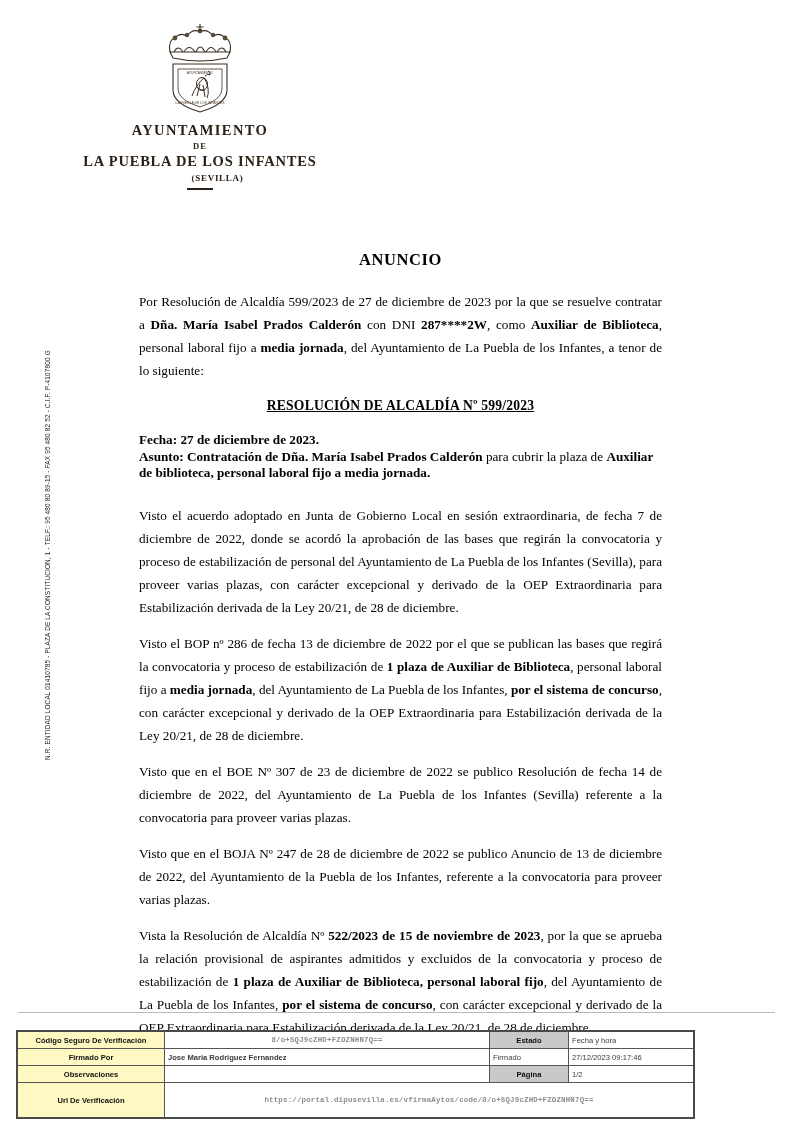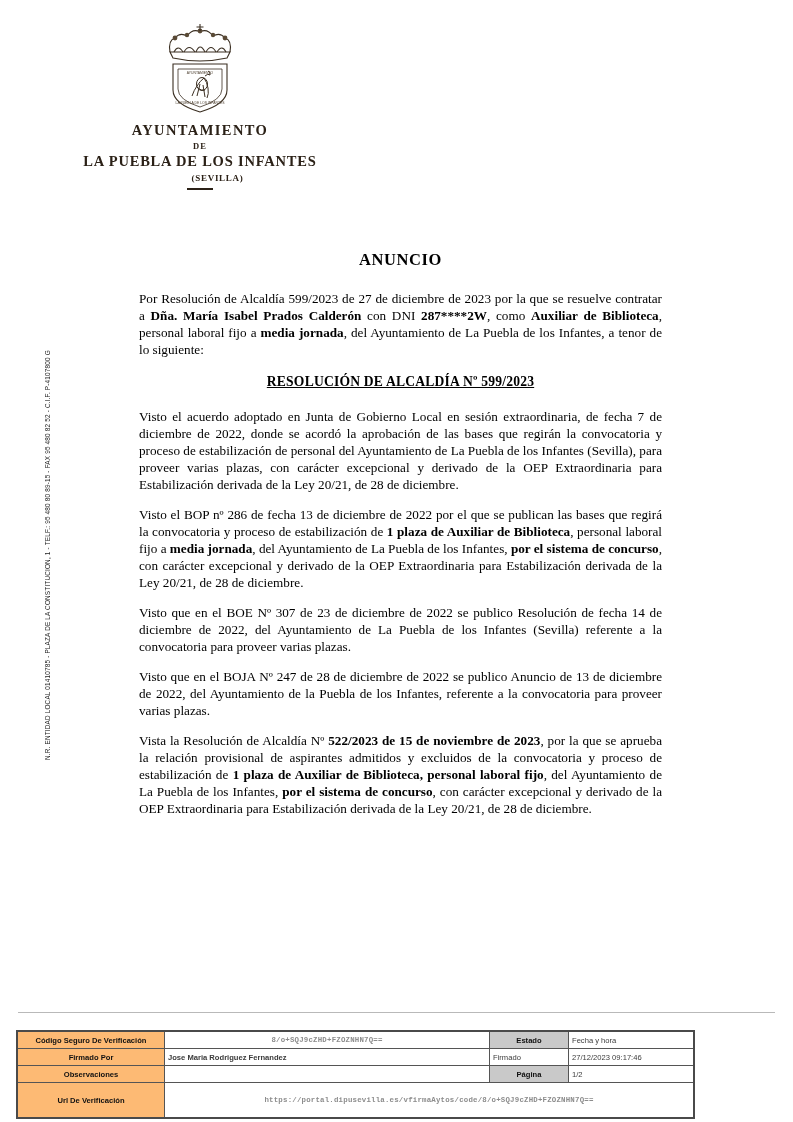--- a/index.html
+++ b/index.html
@@ -93,21 +93,21 @@
     text-align: center;
     font-size: 16.5px;
     font-weight: bold;
     letter-spacing: 0.6px;
     margin-bottom: 20px;
     margin-top: 40px;
   }
   p.para {
     margin: 12px 0 13px 0;
     font-size: 13.2px;
-    line-height: 17px;
+    line-height: 23px;
     text-align: justify;
     text-justify: inter-word;
   }
   .res-head {
     text-align: center;
     font-size: 13.6px;
     font-weight: bold;
     text-decoration: underline;
     margin: 16px 0 18px 0;
     letter-spacing: 0.2px;
@@ -147,21 +147,21 @@
   }
   .sig-table td {
     border: 1px solid #555555;
     font-family: "Liberation Sans", "DejaVu Sans", sans-serif;
     font-size: 7.6px;
     height: 16px;
     padding: 0 3px;
     color: #111111;
   }
   td.lbl {
-    background: #fdba74;
+    background: #fef9c3;
     text-align: center;
     font-weight: bold;
     width: 140px;
   }
   td.val {
     background: #ffffff;
     text-align: left;
     color: #3b3b3b;
     font-weight: bold;
   }
@@ -232,20 +232,26 @@
 </div>
 
 <div class="doc">
 
   <div class="doc-title">ANUNCIO</div>
 
   <p class="para"><span>Por Resolución de Alcaldía 599/2023 de 27 de diciembre de 2023 por la que se resuelve contratar a </span><b>Dña. María Isabel Prados Calderón</b><span> con DNI </span><b>287****2W</b><span>, como </span><b>Auxiliar de Biblioteca</b><span>, personal laboral fijo a </span><b>media jornada</b><span>, del Ayuntamiento de La Puebla de los Infantes, a tenor de lo siguiente:</span></p>
 
   <div class="res-head">RESOLUCIÓN DE ALCALDÍA Nº 599/2023</div>
 
+  <div class="meta">
+    <div><b>Fecha:</b>
+      <b>27 de diciembre de 2023.</b></div>
+    <div><b>Asunto:</b>
+      <b>Contratación de Dña. María Isabel Prados Calderón</b><span>  para cubrir la plaza de </span><b>Auxiliar de biblioteca, personal laboral fijo a media jornada.</b></div>
+  </div>
 
   <p class="para">Visto el acuerdo adoptado en Junta de Gobierno Local en sesión extraordinaria, de fecha 7 de diciembre de 2022, donde se acordó la aprobación de las bases que regirán la convocatoria y proceso de estabilización de personal del Ayuntamiento de La Puebla de los Infantes (Sevilla), para proveer varias plazas, con carácter excepcional y derivado de la OEP Extraordinaria para Estabilización derivada de la Ley 20/21, de 28 de diciembre.</p>
 
   <p class="para"><span>Visto el BOP nº 286 de fecha 13 de diciembre de 2022 por el que se publican las bases que regirá la convocatoria y proceso de estabilización de </span><b>1 plaza de Auxiliar de Biblioteca</b><span>, personal laboral fijo a </span><b>media jornada</b><span>, del Ayuntamiento de La Puebla de los Infantes, </span><b>por el sistema de concurso</b><span>, con carácter excepcional y derivado de la OEP Extraordinaria para Estabilización derivada de la Ley 20/21, de 28 de diciembre.</span></p>
 
   <p class="para">Visto que en el BOE Nº 307 de 23 de diciembre de 2022 se publico Resolución de fecha 14 de diciembre de 2022, del Ayuntamiento de La Puebla de los Infantes (Sevilla) referente a la convocatoria para proveer varias plazas.</p>
 
   <p class="para">Visto que en el BOJA Nº 247 de 28 de diciembre de 2022 se publico Anuncio de 13 de diciembre de 2022, del Ayuntamiento de la Puebla de los Infantes, referente a la convocatoria para proveer varias plazas.</p>
 
   <p class="para"><span>Vista la Resolución de Alcaldía Nº </span><b>522/2023 de 15 de noviembre de 2023</b><span>, por la que se aprueba la relación provisional de aspirantes admitidos y excluidos de la convocatoria y proceso de estabilización de </span><b>1 plaza de Auxiliar de Biblioteca, personal laboral fijo</b><span>, del Ayuntamiento de La Puebla de los Infantes, </span><b>por el sistema de concurso</b><span>, con carácter excepcional y derivado de la OEP Extraordinaria para Estabilización derivada de la Ley 20/21, de 28 de diciembre.</span></p>

